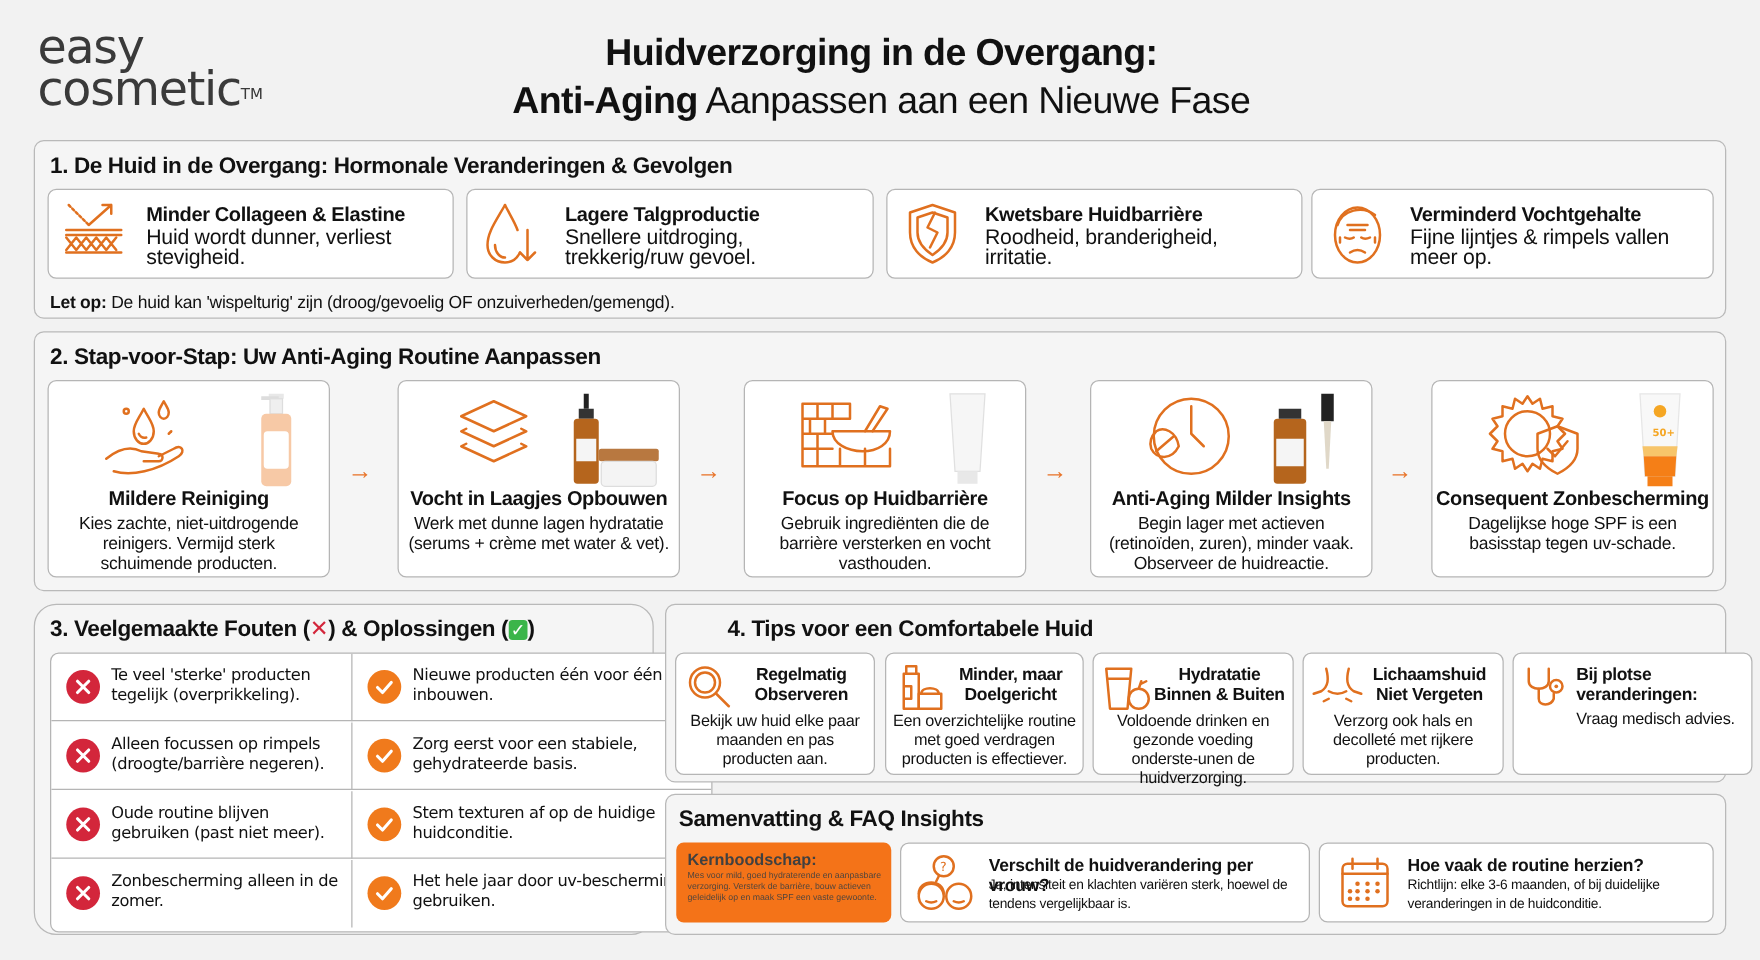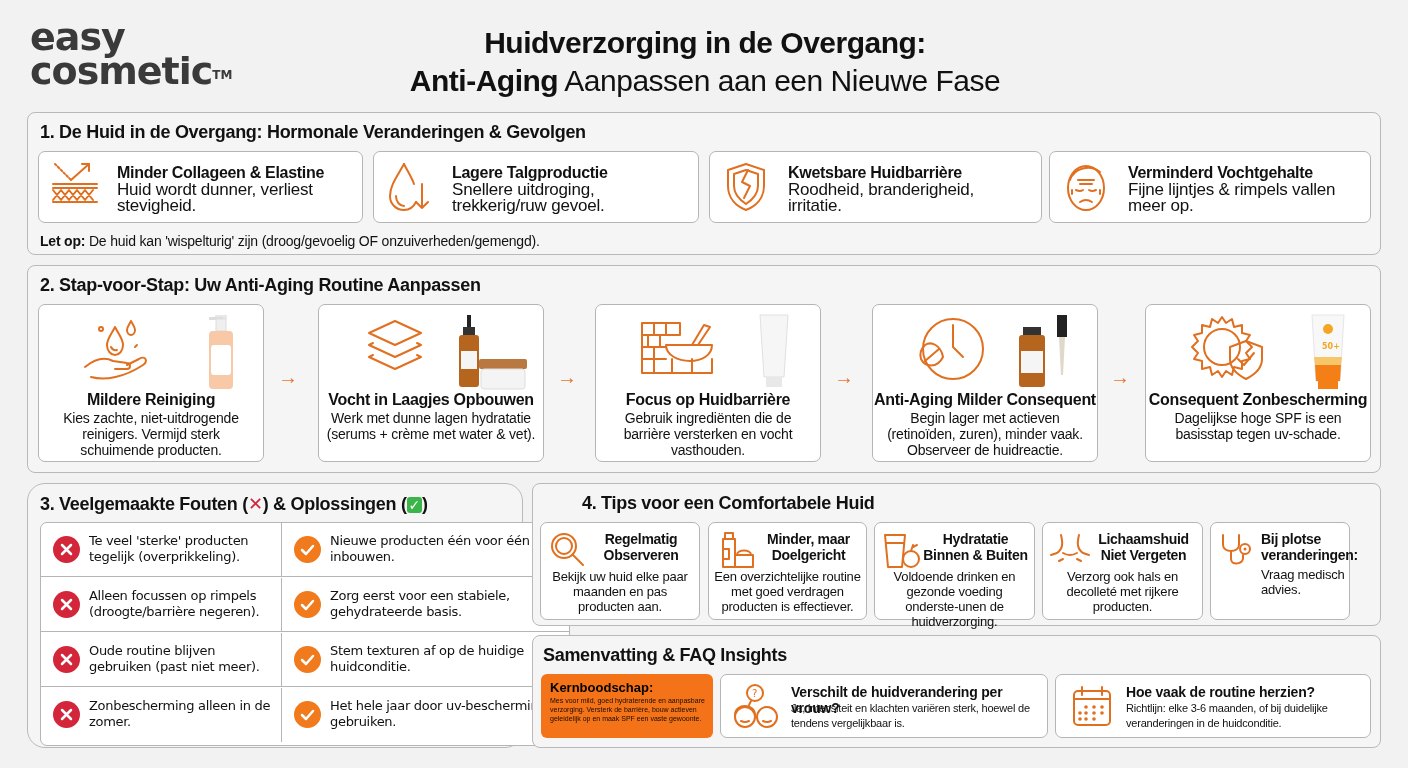--- a/index.html
+++ b/index.html
@@ -6,21 +6,21 @@
   html, body { width: 1408px; height: 768px; overflow: hidden; }
   body {
     background: #f2f2f2;
     font-family: "Liberation Sans", "DejaVu Sans", sans-serif;
     color: #111;
     position: relative;
   }
   .abs { position: absolute; }
 
   
-  .logo { left: 30px; top: 20px; font-family: "DejaVu Sans", sans-serif; font-weight: bold; color: #3a3a3a; line-height: 34px; font-size: 38px; letter-spacing: -1px; }
+  .logo { left: 30px; top: 20px; font-family: "DejaVu Sans", sans-serif; font-weight: normal; color: #3a3a3a; line-height: 34px; font-size: 38px; letter-spacing: -1px; }
   .logo .tm { font-size: 12px; vertical-align: top; position: relative; top: 4px; letter-spacing: 0; }
   .title { left: 300px; top: 24px; width: 810px; text-align: center; font-size: 30px; line-height: 38px; letter-spacing: -0.5px; }
   .title .l1 { font-weight: bold; }
   .title .l2 b { font-weight: bold; }
 
   
   .panel { background: #f5f5f5; border: 1.5px solid #b9b9b9; border-radius: 8px; }
   .panel-title { font-weight: bold; font-size: 18px; letter-spacing: -0.3px; position: absolute; text-align: right; }
   .card { background: #fff; border: 1px solid #b5b5b5; border-radius: 7px; position: absolute; }
 
@@ -55,21 +55,21 @@
 
   
   .s4-card { top: 38px; height: 98px; }
   .s4-card .icon { position: absolute; left: 8px; top: 8px; width: 38px; height: 38px; }
   .s4-card .ctitle { position: absolute; left: 46px; right: 4px; top: 8px; text-align: center; font-weight: bold; font-size: 14px; line-height: 16px; letter-spacing: -0.3px; }
   .s4-card .cdesc { position: absolute; left: 4px; right: 4px; top: 46px; text-align: center; font-size: 13px; line-height: 15px; letter-spacing: -0.2px; }
   .s4-card.leftalign .ctitle { text-align: left; left: 50px; }
   .s4-card.leftalign .cdesc { text-align: left; left: 50px; top: 44px; }
 
   
-  .kern { position: absolute; left: 8px; top: 38px; width: 172px; height: 64px; background: #f47318; border-radius: 6px; color: #000000; }
+  .kern { position: absolute; left: 8px; top: 38px; width: 172px; height: 64px; background: #f47318; border-radius: 6px; color: #404040; }
   .kern .kt { position: absolute; left: 9px; top: 6px; font-weight: bold; font-size: 13px; }
   .kern .kd { position: absolute; left: 9px; top: 22px; right: 6px; font-size: 7px; line-height: 9px; opacity: 0.9; }
   .faq { top: 38px; height: 64px; }
   .faq .icon { position: absolute; left: 10px; top: 8px; width: 50px; height: 48px; }
   .faq .ctitle { position: absolute; left: 70px; top: 9px; font-weight: bold; font-size: 14px; letter-spacing: -0.2px; }
   .faq .cdesc { position: absolute; left: 70px; top: 26px; right: 6px; font-size: 11px; line-height: 15px; letter-spacing: -0.2px; }
 
   svg { overflow: visible; }
   .o { stroke: #e0701f; fill: none; stroke-width: 2; stroke-linecap: round; stroke-linejoin: round; }
 </style>
@@ -226,21 +226,21 @@
     </div>
     <div class="prod" style="left:138px; width:80px;">
       <svg width="80" height="76" viewBox="0 0 80 76">
           <rect x="8" y="20" width="26" height="52" rx="3" fill="#b5651d"></rect>
           <rect x="10" y="36" width="22" height="22" fill="#f5f5f5"></rect>
           <rect x="12" y="12" width="18" height="8" fill="#333"></rect>
           <path d="M46 0 h10 v22 h-10z" fill="#222"></path>
           <path d="M48 22 L54 22 L52 60 L50 60 Z" fill="#e0d8c8"></path>
         </svg>
     </div>
-    <div class="ctitle">Anti-Aging Milder Consequent</div>
+    <div class="ctitle">Anti-Aging Milder Insights</div>
     <div class="cdesc">Begin lager met actieven (retinoïden, zuren), minder vaak. Observeer de huidreactie.</div>
   </div>
   <div class="arrow" style="left:1082px;">→</div>
 
   <div class="card s2-card" style="left:1117px; width:226px;">
     <div class="icon" style="left:44px;">
       <svg width="80" height="70" viewBox="0 0 80 70">
           <circle class="o" cx="32" cy="32" r="18"></circle>
           <path class="o" d="M32 2 L36 8 L42 4 L44 12 L52 10 L52 18 L60 20 L56 26 L62 32 L56 38 L60 44 L52 46 L52 54 L44 52 L42 60 L36 56 L32 62 L28 56 L22 60 L20 52 L12 54 L12 46 L4 44 L8 38 L2 32 L8 26 L4 20 L12 18 L12 10 L20 12 L22 4 L28 8 Z"></path>
           <path d="M56 26 L72 32 V44 C72 54 64 60 56 64 C48 60 40 54 40 44 V32 Z" fill="#fff" class="o"></path>
@@ -374,21 +374,21 @@
   <div class="card s4-card" style="left:509px; width:161px;">
     <div class="icon"><svg width="38" height="38">
           <path class="o" d="M10 4 C12 12 12 18 6 22 L0 24"></path>
           <path class="o" d="M28 4 C26 12 26 18 32 22 L38 24"></path>
           <path class="o" d="M12 22 Q19 26 26 22"></path>
           <path class="o" d="M8 30 L12 28 M26 28 L30 30"></path>
         </svg></div>
     <div class="ctitle">Lichaamshuid Niet Vergeten</div>
     <div class="cdesc">Verzorg ook hals en decolleté met rijkere producten.</div>
   </div>
-  <div class="card s4-card leftalign" style="left:677px; width:140px;">
+  <div class="card s4-card leftalign" style="left:677px; width:192px;">
     <div class="icon"><svg width="38" height="38">
           <path class="o" d="M4 4 V14 C4 22 20 22 20 14 V4"></path>
           <path class="o" d="M12 20 V28 C12 34 22 34 24 28 V24"></path>
           <circle class="o" cx="26" cy="18" r="5"></circle>
           <circle cx="26" cy="18" r="1.5" fill="#e0701f"></circle>
         </svg></div>
     <div class="ctitle">Bij plotse veranderingen:</div>
     <div class="cdesc">Vraag medisch advies.</div>
   </div>
 </div>

